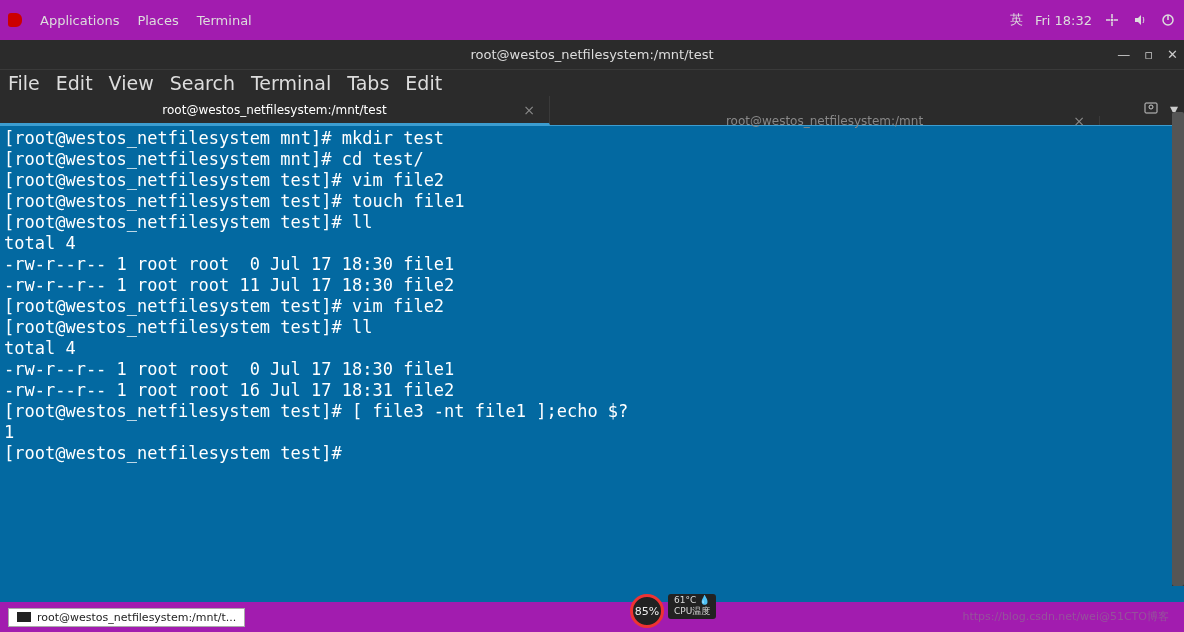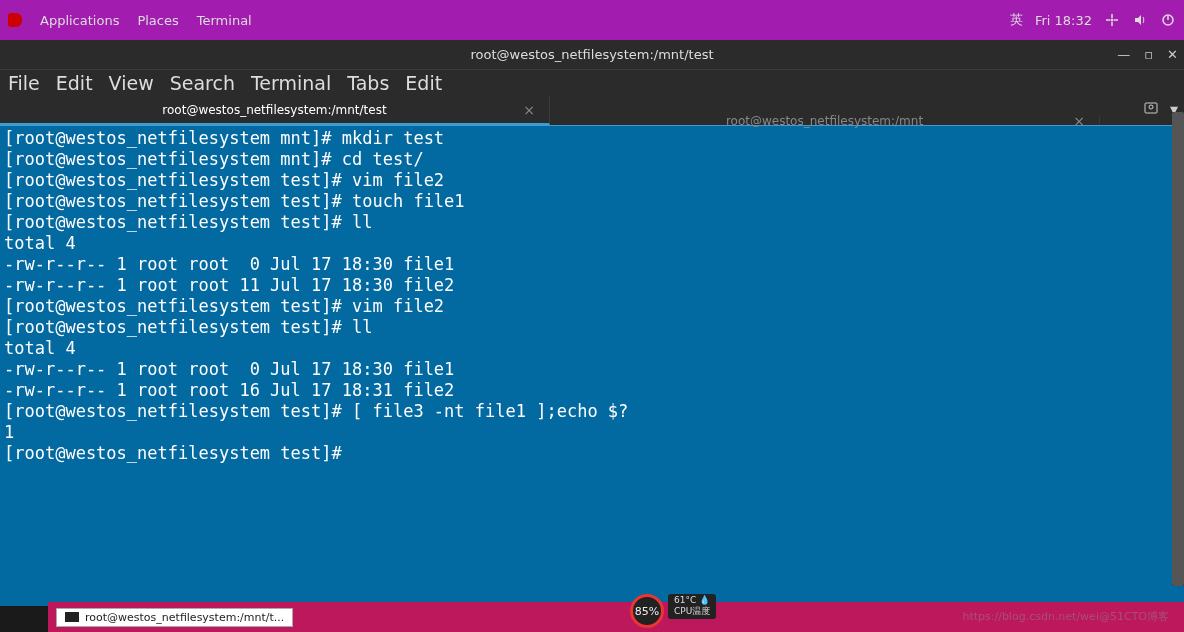--- a/index.html
+++ b/index.html
@@ -14,21 +14,21 @@
 .win-ctl span { color:#ccc; font-size:13px; }
 .menubar { height:26px; background:#2b2b2b; display:flex; align-items:center; padding:0 8px; gap:16px; color:#ddd; font-size:19px;}
 .menubar span { cursor:default;}
 .tabstrip { height:30px; background:#2b2b2b; display:flex; position:relative; border-bottom:1px solid #3c9dd0;}
 .tab { flex:1; max-width:550px; display:flex; align-items:center; justify-content:center; color:#ccc; font-size:12px; position:relative; border-right:1px solid #3a3a3a;}
 .tab.active { border-bottom:2px solid #3c9dd0; color:#fff;}
 .tab.inactive { color:#888;margin-top:20px;}
 .tab-close { position:absolute; right:14px; color:#888; font-size:14px;}
 .tab-extra { position:absolute; right:6px; top:4px; display:flex; gap:10px; align-items:center; color:#ccc;}
 .term { background:#0369a1; color:#fff; font-family:"DejaVu Sans Mono","Courier New",monospace; font-size:17px; line-height:21px; padding:2px 4px; height:480px; white-space:pre;}
-.taskbar { position:absolute; bottom:0; left:0; right:0; height:30px; background:#be185d; display:flex; align-items:center; padding:12px 8px; font-size:12px; color:#222; justify-content:space-between;margin-left:48px;}
+.taskbar { position:absolute; bottom:0; left:0; right:0; height:30px; background:#a21caf; display:flex; align-items:center; padding:12px 8px; font-size:12px; color:#222; justify-content:space-between;}
 .taskbar-left { display:flex; align-items:center; gap:6px;}
 .task-item { background:#fff; border:1px solid #aaa; padding:2px 8px; display:flex; align-items:center; gap:6px; font-size:11px;}
 .term-icon { width:14px; height:10px; background:#222; display:inline-block;}
 .gauge { position:absolute; bottom:4px; left:630px; display:flex; align-items:flex-start; gap:4px;}
 .gauge-circ { width:34px; height:34px; border:3px solid #e33; border-radius:50%; display:flex; align-items:center; justify-content:center; font-size:11px; color:#eee; background:#222;}
 .gauge-side { display:flex; flex-direction:column; font-size:9px; color:#ddd; background:#222; padding:1px 6px; border-radius:3px;}
 .scrollbar { position:absolute; right:0; top:112px; width:12px; height:474px; background:#2b2b2b;}
 .scroll-thumb { background:#555; width:100%; height:100%; border-radius:2px;}
 .watermark { position:absolute; right:15px; bottom:8px; color:#888; font-size:11px; opacity:.5;}
 </style>

